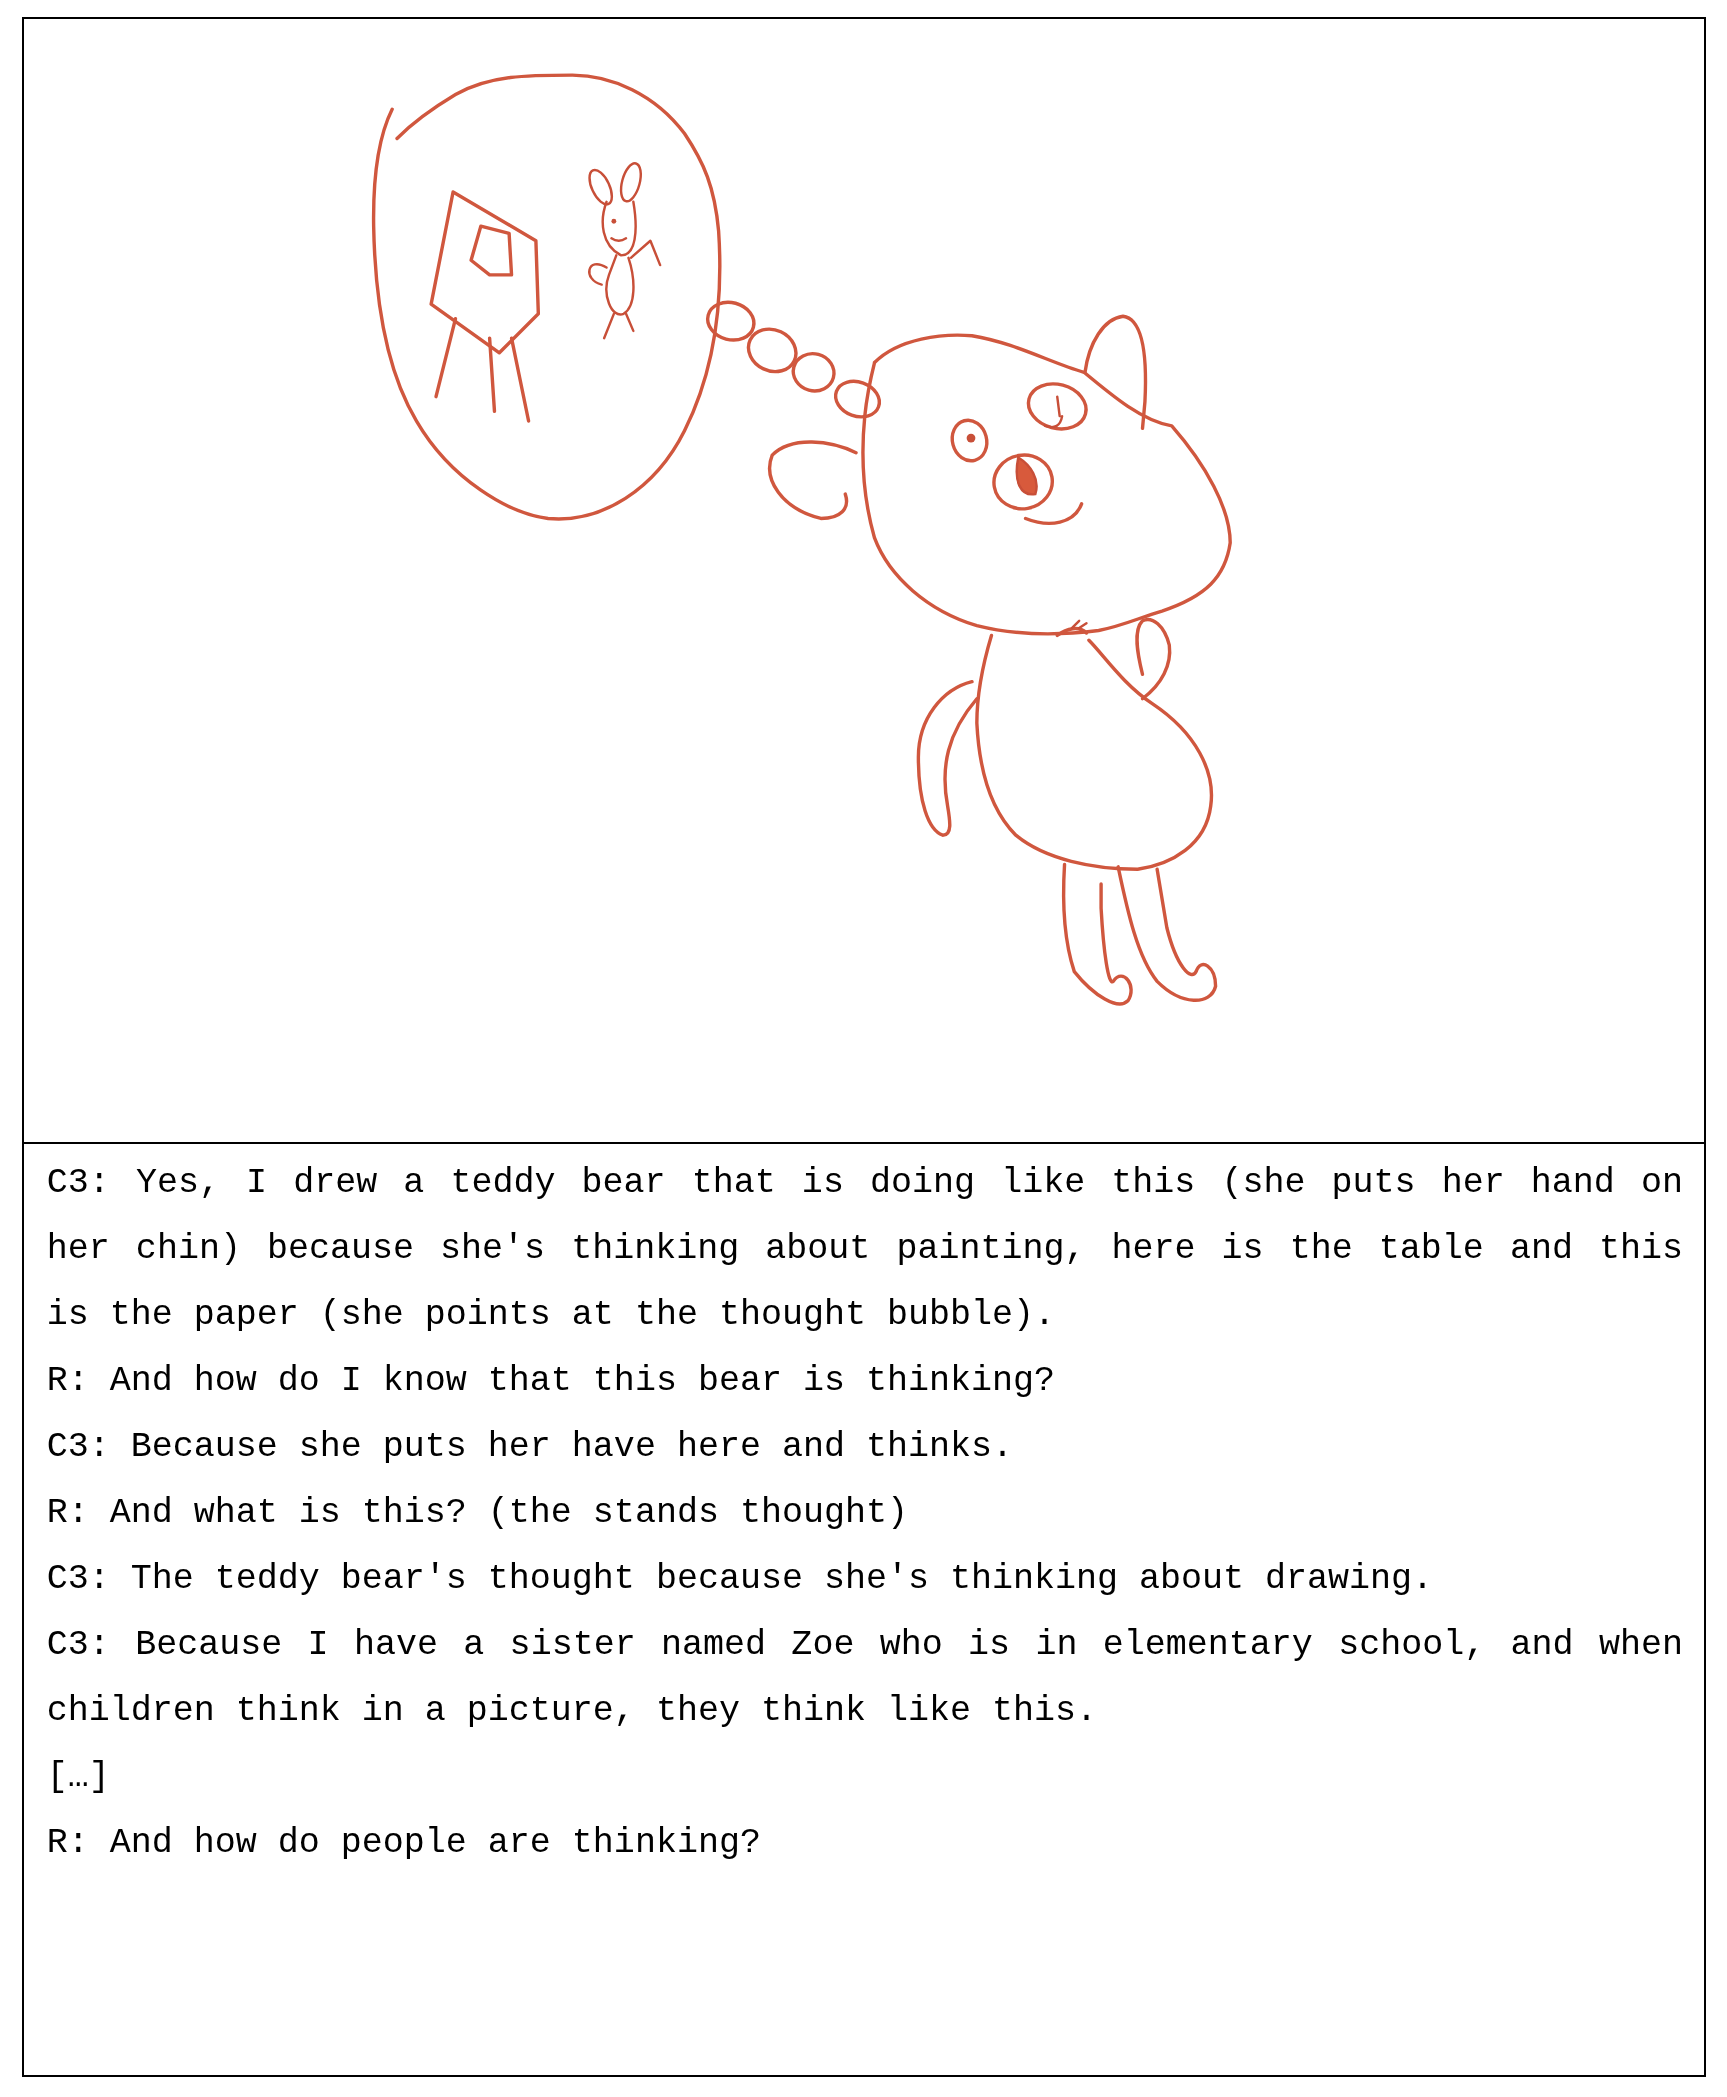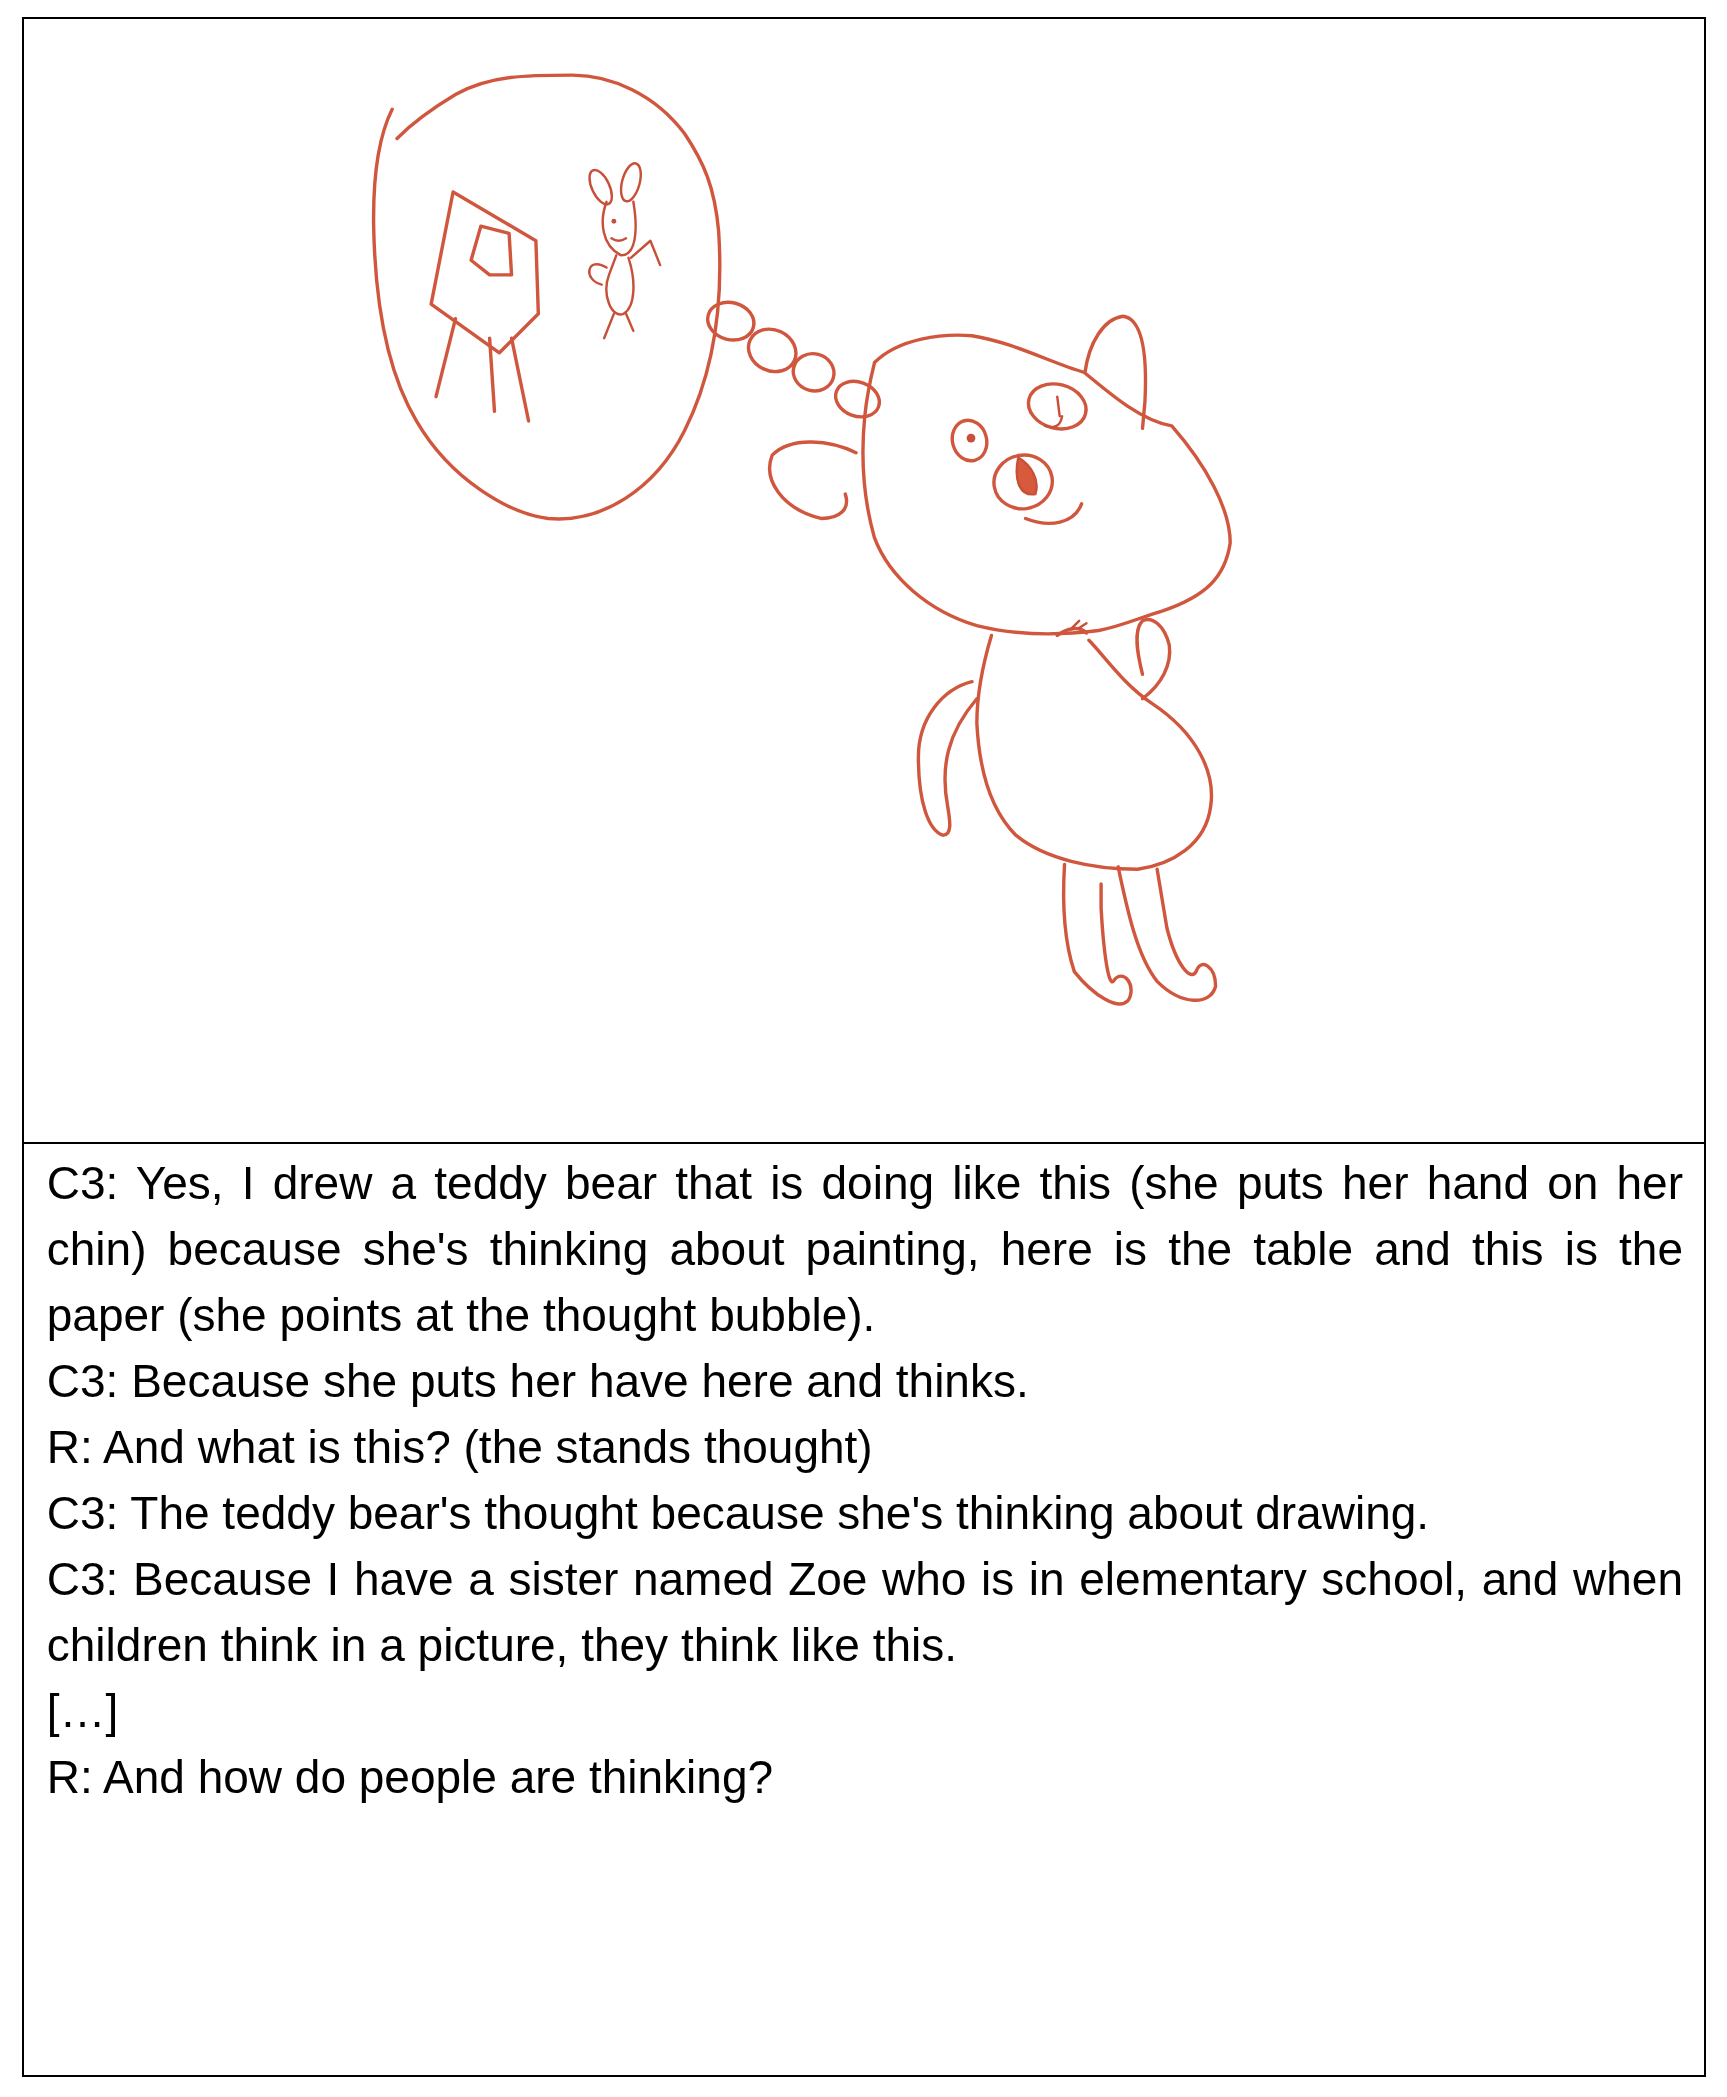--- a/index.html
+++ b/index.html
@@ -34,22 +34,22 @@
     position: absolute;
     left: -22.4px;
     top: -17px;
     width: 1728px;
     height: 1145px;
   }
   .transcript-cell {
     flex: 1;
     box-sizing: border-box;
     padding: 5.8px 21.4px 0 22.4px;
-    font-family: Liberation Sans, sans-serif;
-    font-size: 46px;
+    font-family: Liberation Mono, monospace;
+    font-size: 35px;
     line-height: 66px;
     color: #000000;
   }
   .transcript-line {
     margin: 0;
     text-align: justify;
   }
   .stroke {
     fill: none;
     stroke: #d0573e;
@@ -138,20 +138,21 @@
         <path class="stroke" d="M 1990 1395 C 1930 1410, 1880 1470, 1880 1550 C 1880 1640, 1900 1700, 1930 1710 C 1950 1710, 1945 1680, 1940 1650 C 1925 1570, 1940 1500, 2000 1430"></path>
 
         <path class="stroke" d="M 2180 1770 C 2175 1850, 2180 1930, 2200 1990 C 2240 2040, 2290 2070, 2310 2050 C 2330 2020, 2300 1980, 2280 2010 C 2270 2020, 2260 1950, 2255 1860 L 2255 1810"></path>
         <path class="stroke" d="M 2290 1775 C 2310 1870, 2330 1960, 2370 2010 C 2420 2060, 2480 2060, 2490 2020 C 2490 1980, 2460 1960, 2450 1990 C 2440 2010, 2410 1980, 2390 1900 C 2380 1840, 2375 1810, 2370 1780"></path>
       </g>
     </svg>
   </div>
 
   <div class="transcript-cell">
     <p class="transcript-line">C3: Yes, I drew a teddy bear that is doing like this (she puts her hand on her chin) because she's thinking about painting, here is the table and this is the paper (she points at the thought bubble).</p>
+    <p class="transcript-line">R: And how do I know that this bear is thinking?</p>
     <p class="transcript-line">C3: Because she puts her have here and thinks.</p>
     <p class="transcript-line">R: And what is this? (the stands thought)</p>
     <p class="transcript-line">C3: The teddy bear's thought because she's thinking about drawing.</p>
     <p class="transcript-line">C3: Because I have a sister named Zoe who is in elementary school, and when children think in a picture, they think like this.</p>
     <p class="transcript-line">[…]</p>
     <p class="transcript-line">R: And how do people are thinking?</p>
   </div>
 
 </div>
 

